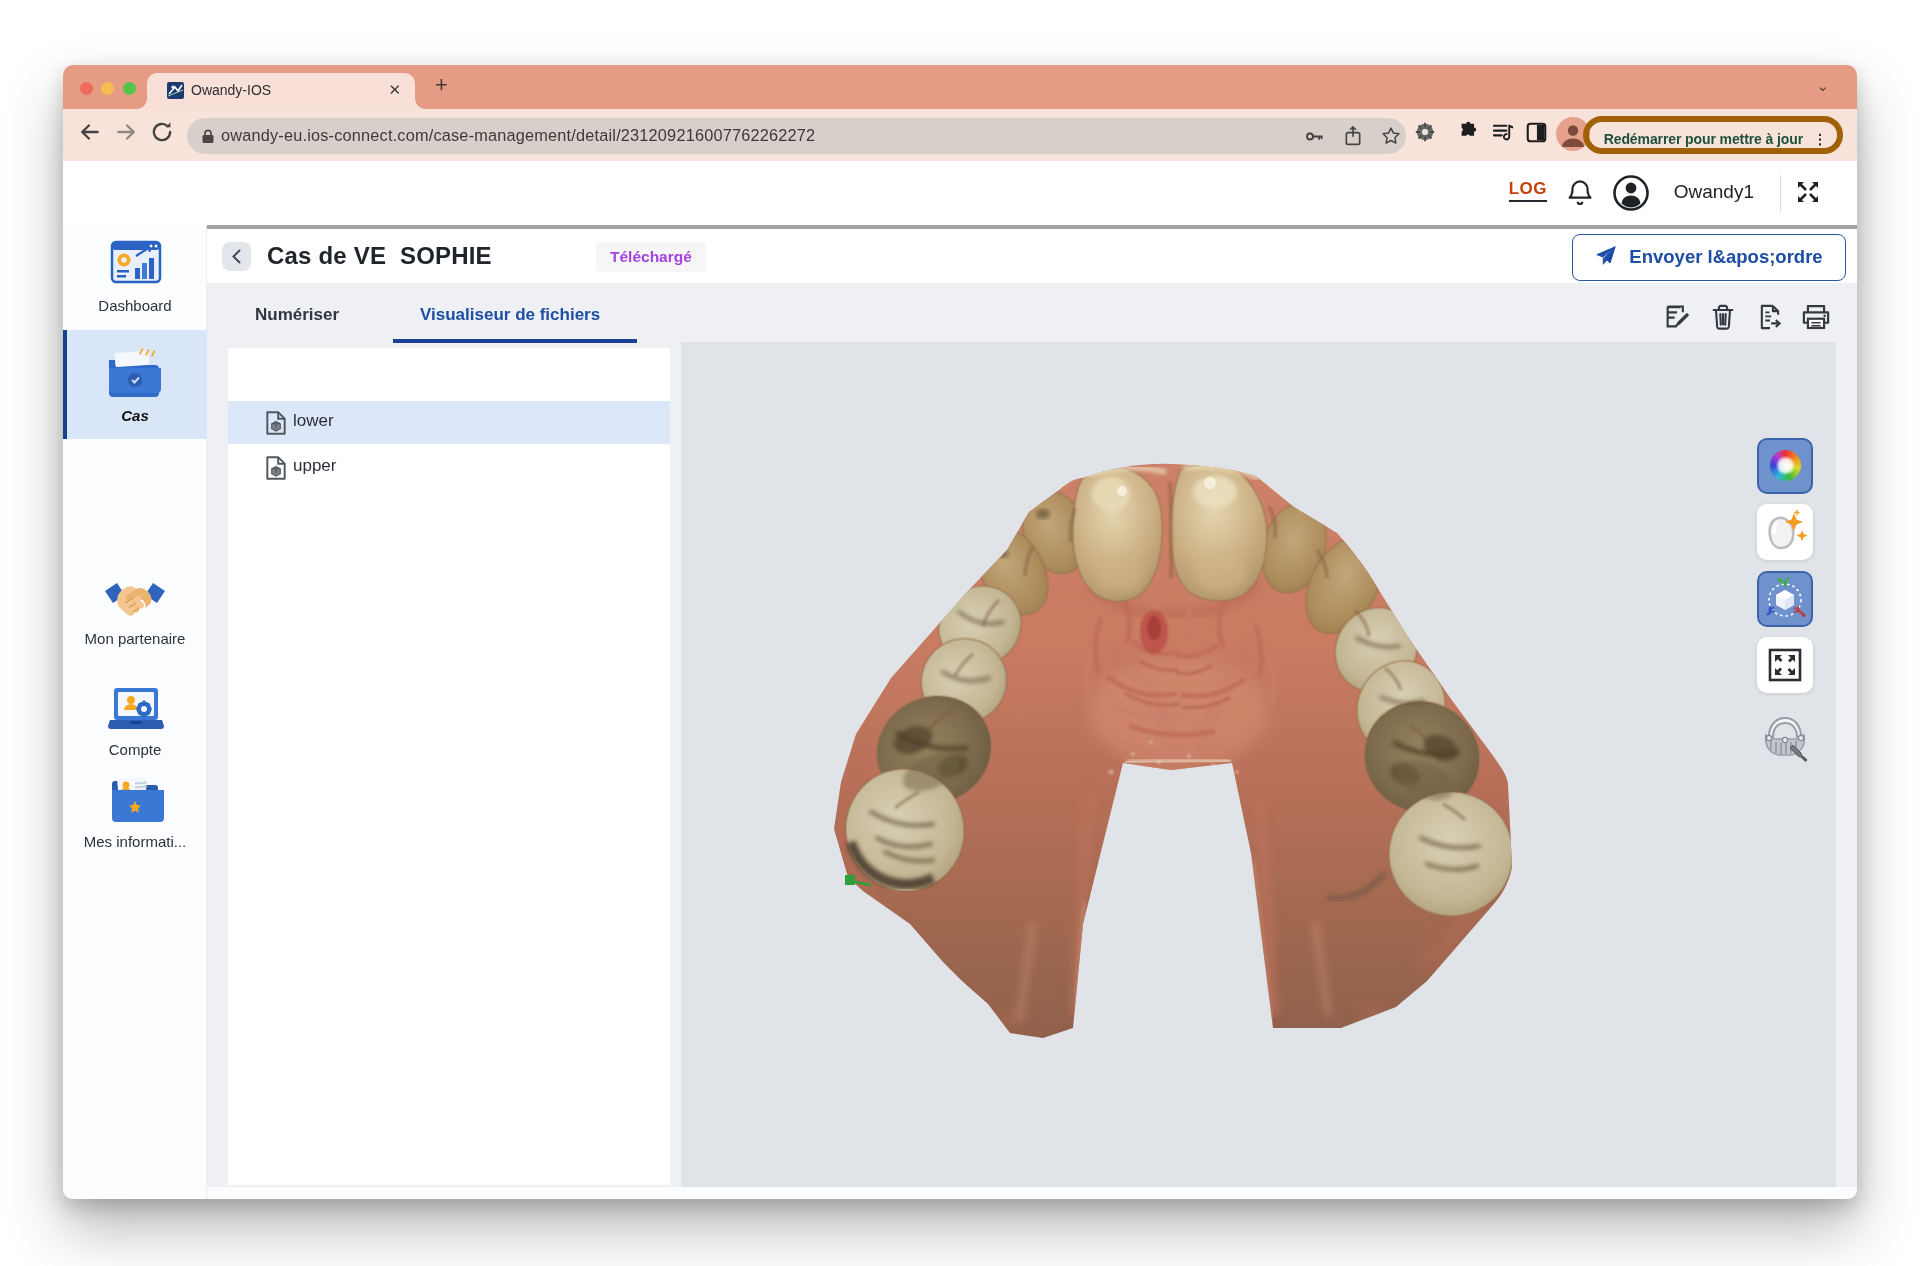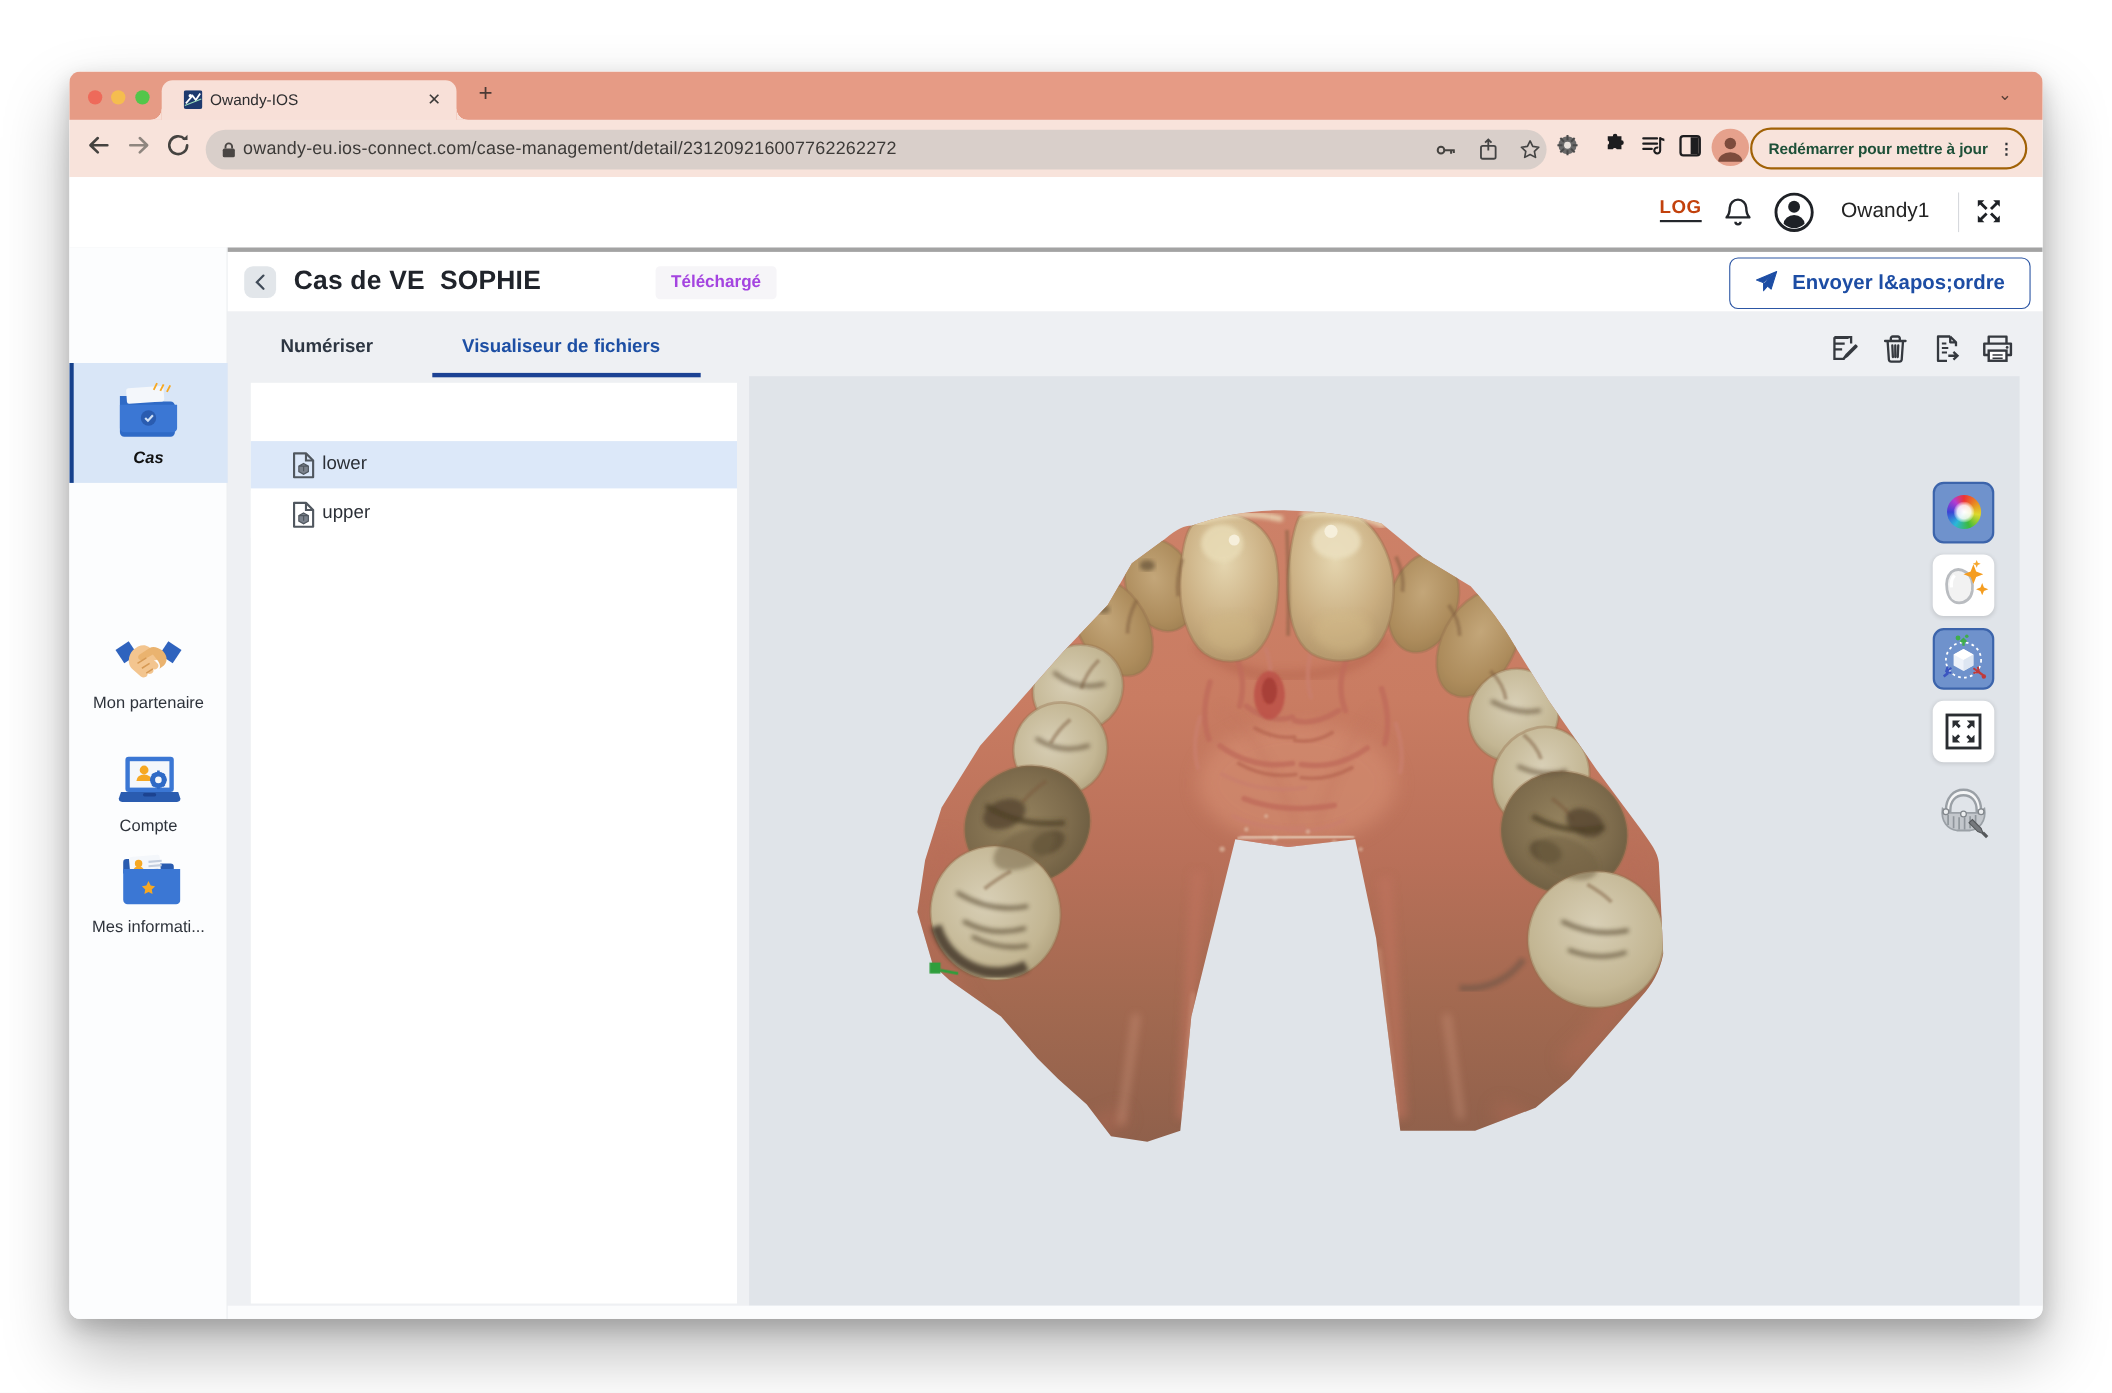--- a/index.html
+++ b/index.html
@@ -15,21 +15,21 @@
 .tab:after { right:-10px; background:radial-gradient(circle 10px at 100% 0, rgba(0,0,0,0) 9.5px, #f8e0d8 10px); }
 .tabtitle { position:absolute; left:44px; top:9px; font-size:14px; color:#2d2d2f; }
 .tclose { position:absolute; right:14px; top:8px; font-size:15px; color:#40403f; font-weight:bold; }
 .newtab { position:absolute; left:372px; top:7px; font-size:22px; color:#4a3a35; font-weight:400; }
 .tchev { position:absolute; right:28px; top:12px; font-size:15px; color:#5c4138; }
 
 .nav { position:absolute; left:0; top:44px; width:100%; height:52px; background:#f8e3db; }
 .navic { position:absolute; top:10px; color:#4c4844; }
 .urlpill { position:absolute; left:124px; top:9px; width:1219px; height:36px; background:#d9cfca; border-radius:18px; }
 .urltxt { position:absolute; left:34px; top:8px; font-size:16.3px; color:#3c3a38; letter-spacing:.2px; }
-.rdbtn { position:absolute; right:14px; top:7px; height:38px; border:2px solid #a16207; border-radius:19px; color:#1d5038; font-size:14px; font-weight:bold; letter-spacing:-0.1px; padding:0 10px 0 15px; line-height:34px; background:transparent; }
+.rdbtn { position:absolute; right:14px; top:7px; height:38px; border:6px solid #a16207; border-radius:19px; color:#1d5038; font-size:14px; font-weight:bold; letter-spacing:-0.1px; padding:0 10px 0 15px; line-height:34px; background:transparent; }
 
 .hdr { position:absolute; left:0; top:96px; width:100%; height:64px; background:#fff; }
 .logo { position:absolute; left:27px; top:3px; }
 .logt { position:absolute; right:310px; top:18px; font-size:17px; font-weight:bold; color:#c2410c; border-bottom:2.5px solid #24272c; padding-bottom:1px; letter-spacing:.5px;}
 .uname { position:absolute; right:103px; top:20px; font-size:19px; color:#232323; }
 .hdiv { position:absolute; right:76px; top:14px; width:1px; height:36px; background:#d7d9dd; }
 
 .page { position:absolute; left:0; top:160px; width:100%; height:974px; background:#eef0f3; }
 .sidebar { position:absolute; left:0; top:0; width:144px; height:974px; background:#fcfdfe; border-right:1px solid #e9ebee; }
 .sitem { position:absolute; left:0; width:144px; text-align:center; font-size:15px; color:#2e333b; }
@@ -152,20 +152,37 @@
         <g fill="#1e2126">
           <path d="M4 4 h6 l-6 6 z M24 4 v6 l-6-6 z M24 24 h-6 l6-6 z M4 24 v-6 l6 6 z"></path>
         </g>
       </svg>
   </div>
 
   <div class="page">
     <div class="sidebar"></div>
     <div class="scas"></div>
 
+    <div class="sitem" style="top:15px;">
+      <svg width="62" height="50" viewBox="0 0 62 50">
+        <rect x="8" y="2" width="48" height="40" rx="4" fill="#e9f0fb" stroke="#2a63c4" stroke-width="2.5"></rect>
+        <rect x="8" y="2" width="48" height="8" rx="4" fill="#2a63c4"></rect>
+        <circle cx="52" cy="6" r="1.5" fill="#fff"></circle>
+          <circle cx="47" cy="6" r="1.5" fill="#fff"></circle>
+        <circle cx="20" cy="20" r="6.5" fill="#f6a823"></circle>
+          <circle cx="20" cy="20" r="2.8" fill="#e9f0fb"></circle>
+        <rect x="13" y="30" width="12" height="2.5" fill="#2a63c4"></rect>
+          <rect x="13" y="35" width="9" height="2.5" fill="#2a63c4"></rect>
+        <rect x="31" y="28" width="5" height="11" fill="#2a63c4"></rect>
+          <rect x="38" y="23" width="5" height="16" fill="#3f7ad6"></rect>
+          <rect x="45" y="18" width="5" height="21" fill="#2a63c4"></rect>
+        <path d="M32 16 L46 7 M46 7 l-5 .5 M46 7 l-.5 5" stroke="#2a63c4" stroke-width="2.2" fill="none"></path>
+      </svg>
+      <span class="lbl">Dashboard</span>
+    </div>
 
     <div class="sitem" style="top:121px; font-weight:bold; color:#111;font-style:italic;">
       <svg width="64" height="54" viewBox="0 0 64 54">
         <path d="M6 14 h18 l4 5 h24 a4 4 0 0 1 4 4 v24 a4 4 0 0 1 -4 4 H10 a4 4 0 0 1 -4-4 z" fill="#2f6ac6"></path>
         <rect x="12" y="6" width="34" height="14" rx="2" fill="#f4f7fb" transform="rotate(-4 29 13)"></rect>
         <path d="M36 8 l3-6 1.5.7 -3 6 z M42 9 l3-6 1.5.7 -3 6 z M48 10 l3-6 1.5.7 -3 6 z" fill="#f6a823"></path>
         <path d="M6 22 h52 v21 a4 4 0 0 1 -4 4 H10 a4 4 0 0 1 -4-4 z" fill="#3b77d4"></path>
         <circle cx="32" cy="34" r="7" fill="#2a5cb0"></circle>
           <path d="M29 34 l2.5 2.5 4.5-5" stroke="#cfe0f5" stroke-width="2" fill="none"></path>
       </svg>

